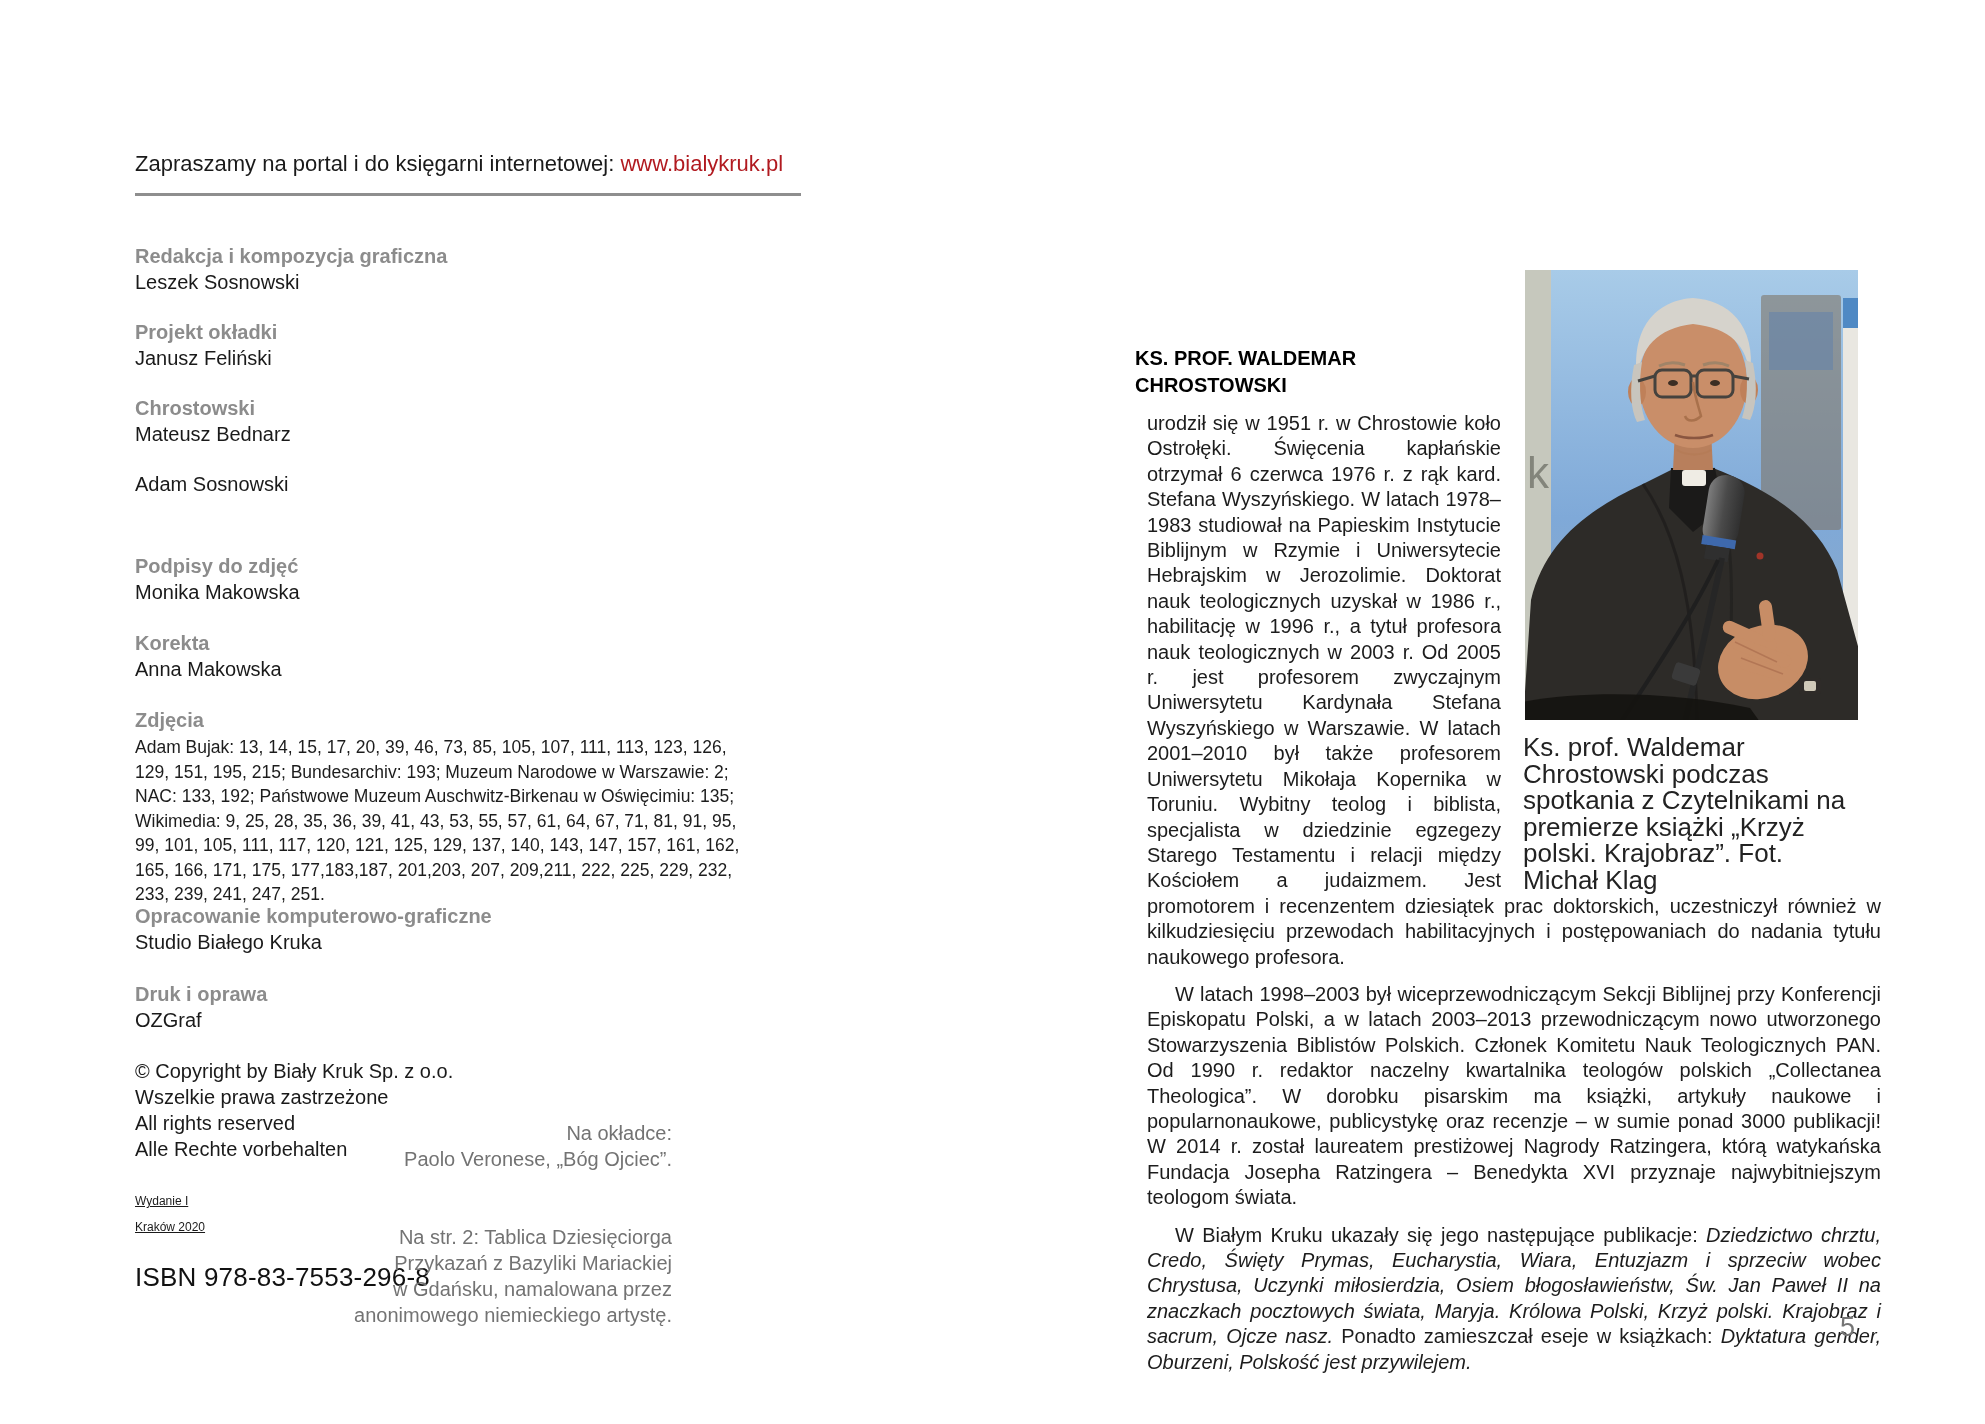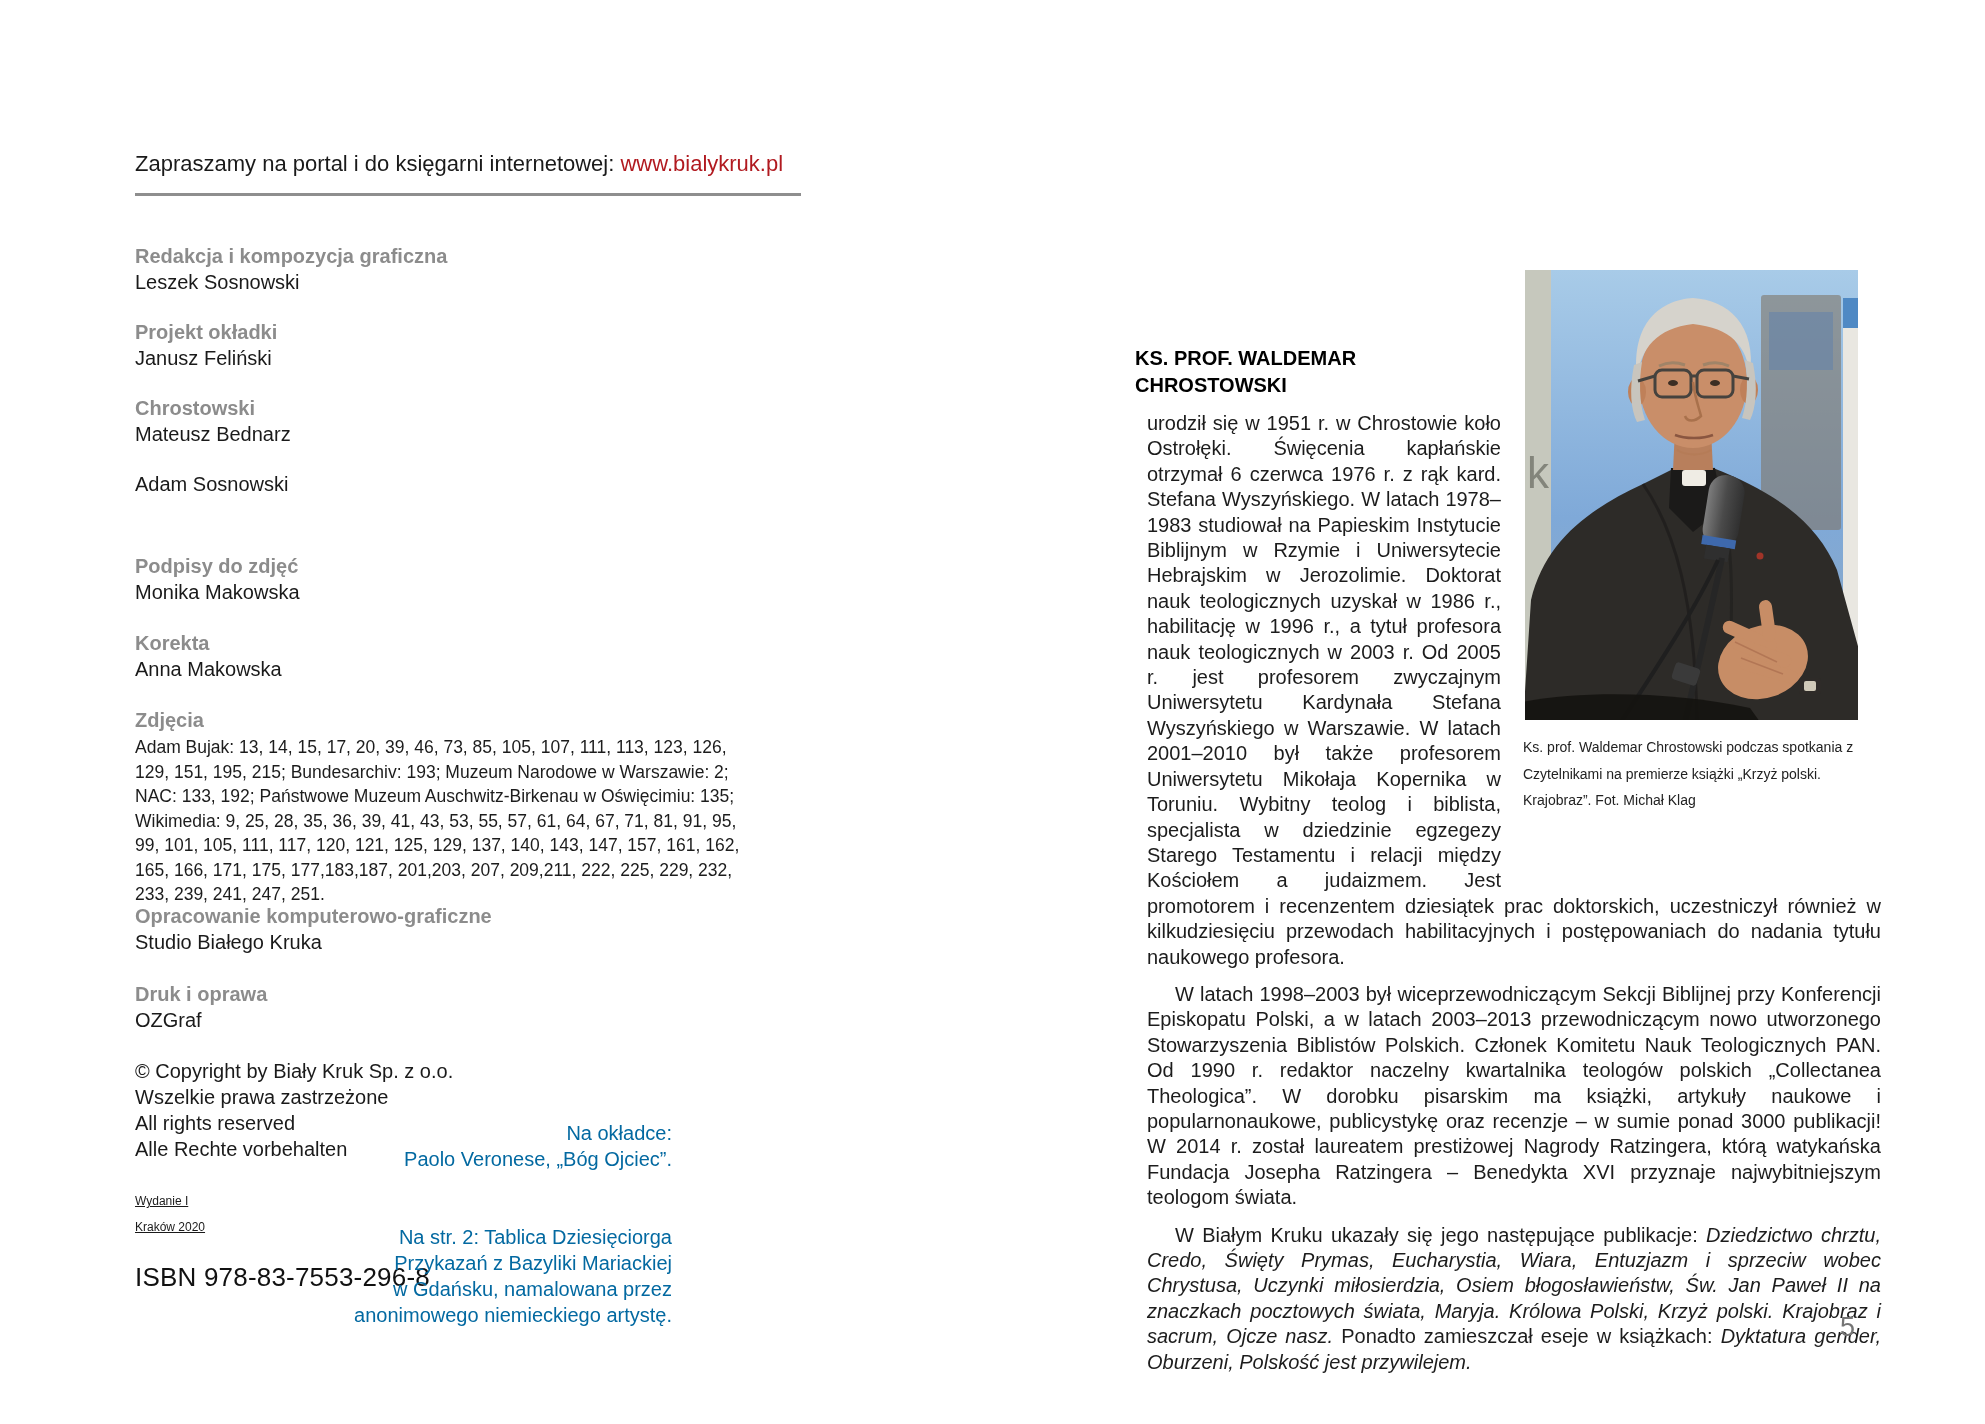--- a/index.html
+++ b/index.html
@@ -19,34 +19,34 @@
   .credit-group { left: 135px; width: 660px; }
   .credit-label { color: #8c8c8c; font-weight: bold; font-size: 20px; line-height: 26px; }
   .credit-value { color: #1a1a1a; font-size: 20px; line-height: 26px; }
 
   .photos-text { left: 135px; top: 735px; width: 618px; font-size: 17.5px; line-height: 24.5px; color: #1c1c1c; }
 
   .copyright-block { left: 135px; top: 1058px; font-size: 20px; line-height: 26px; }
   .edition-block { left: 135px; top: 1188px; font-size: 12px; line-height: 26px; text-decoration: underline; }
   .isbn-line { left: 135px; top: 1262px; font-size: 26px; letter-spacing: 0.2px; color: #111; }
 
-  .right-note { left: 300px; width: 372px; text-align: right; font-size: 20px; line-height: 26px; color: #0369a1; }
+  .right-note { left: 300px; width: 372px; text-align: right; font-size: 20px; line-height: 26px; color: #737373; }
   .cover-note { top: 1120px; }
   .page2-note { top: 1224px; }
 
   
   .bio-block { left: 1135px; top: 345px; width: 758px; }
   .figure-spacer { float: right; width: 392px; height: 537px; }
   .bio-title { margin: 0 0 6px 0; font-size: 20px; line-height: 27px; font-weight: bold; color: #000; }
   .bio-block p { margin: 12px; font-size: 20px; line-height: 25.4px; text-align: justify; color: #1c1c1c; }
   .bio-block p.indent { text-indent: 28px; }
   .bio-block em { font-style: italic; }
 
   .bio-photo { left: 1525px; top: 270px; width: 333px; height: 450px; }
-  .photo-caption { left: 1523px; top: 734px; width: 334px; font-size: 14px; line-height: 26.5px; color: #222; }
+  .photo-caption { left: 1523px; top: 734px; width: 334px; font-size: 26px; line-height: 26.5px; color: #222; }
 
   .page-number { left: 1840px; top: 1312px; font-size: 27px; color: #757575; }
 </style>
 </head>
 <body>
 
 <div class="abs portal-header">
   <span>Zapraszamy na portal i do księgarni internetowej:</span>
   <span class="url">www.bialykruk.pl</span>
 </div>

